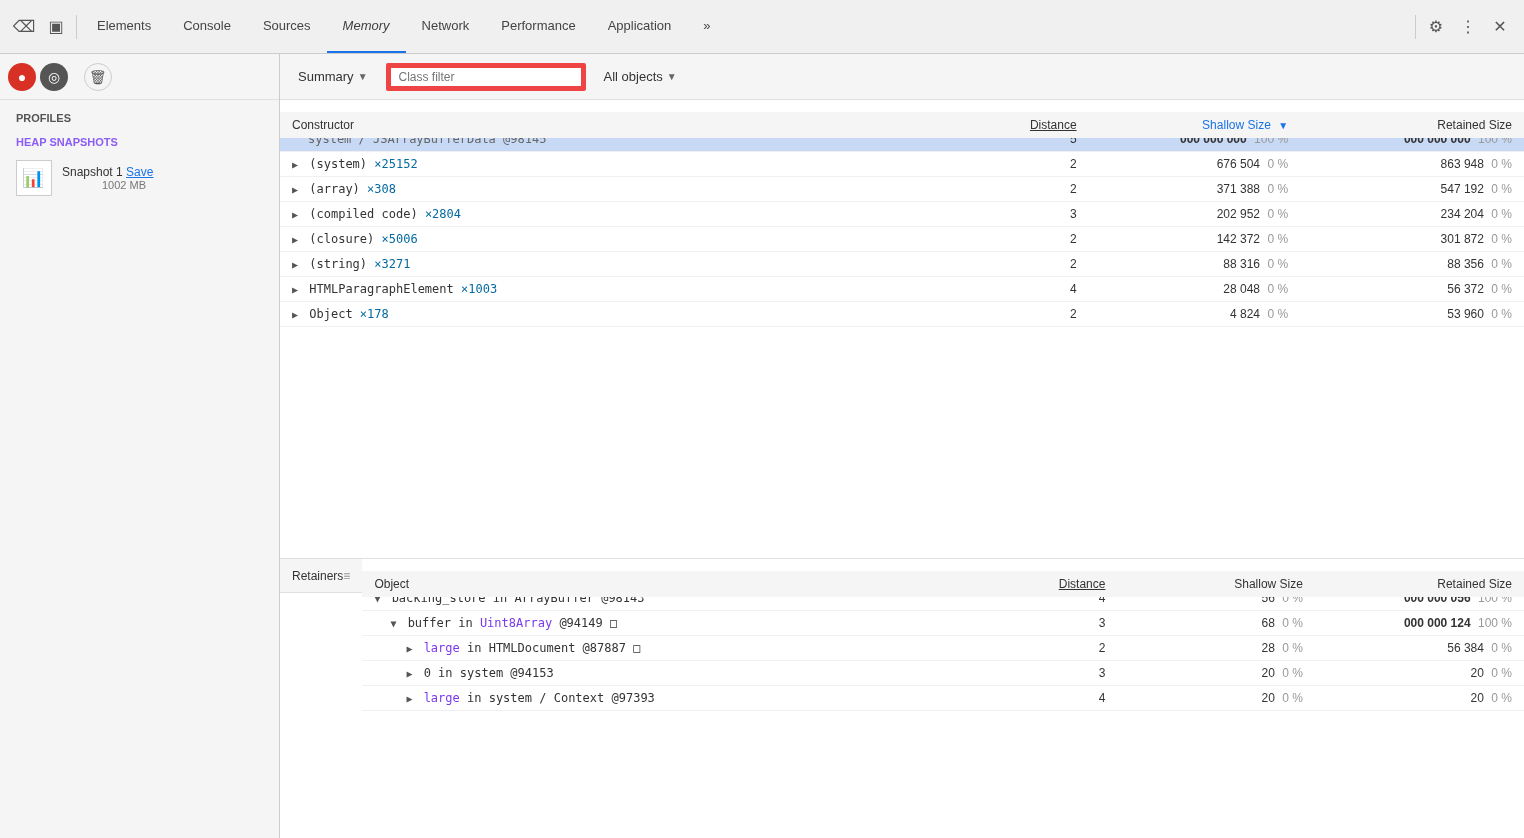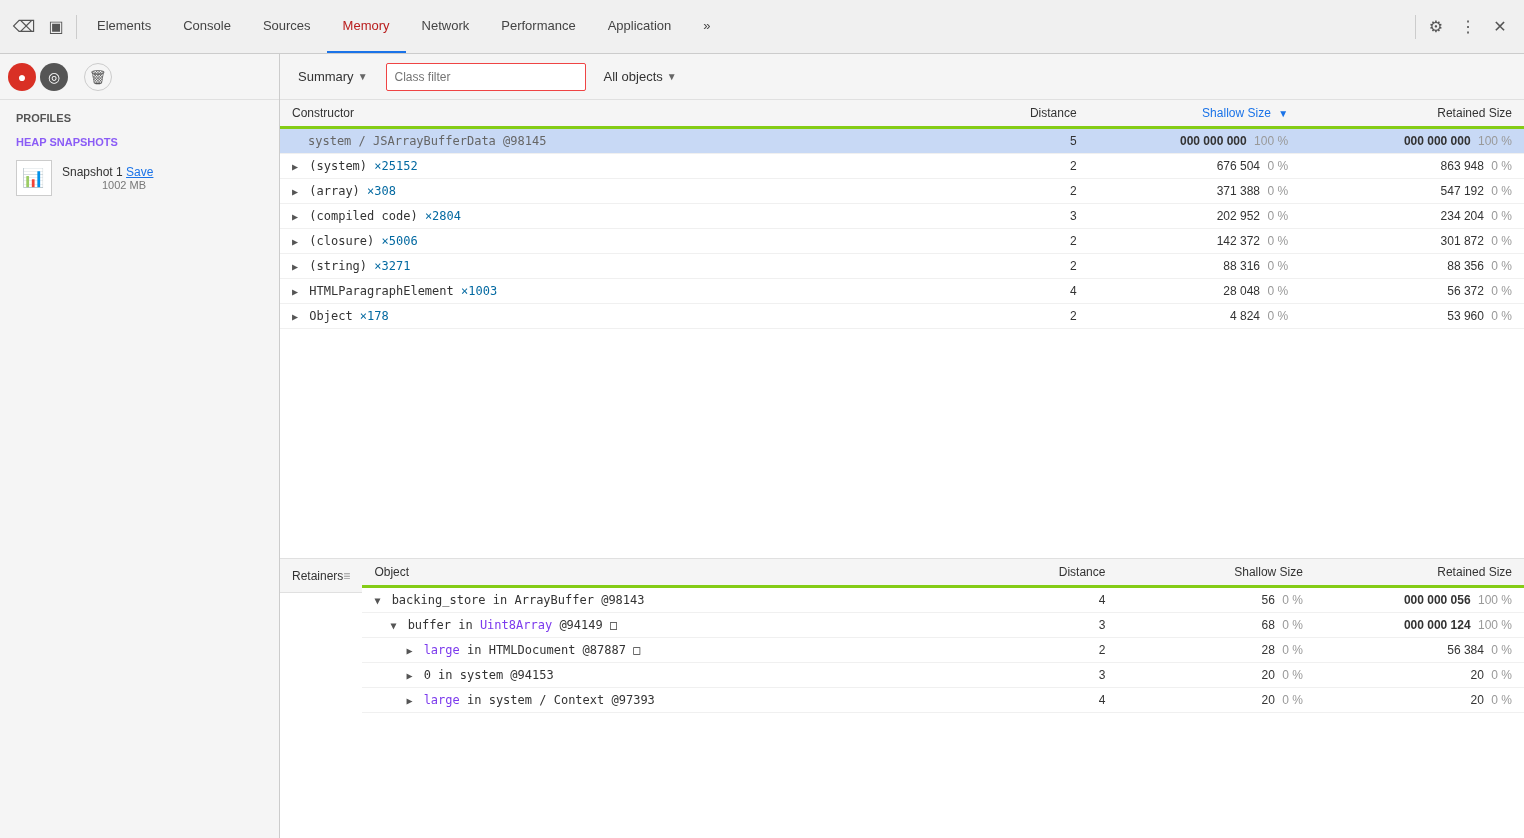--- a/index.html
+++ b/index.html
@@ -13,21 +13,21 @@
     .devtools-icon-btn {
       width: 32px; height: 32px; display: flex; align-items: center; justify-content: center;
       cursor: pointer; border-radius: 4px; color: #555; font-size: 16px; border: none; background: none;
     }
     .devtools-sep { width: 1px; height: 24px; background: #ccc; margin: 0 4px; }
     .devtools-tabs { display: flex; align-items: stretch; height: 100%; flex: 1; }
     .devtools-tab {
       padding: 0 16px; display: flex; align-items: center; cursor: pointer;
       font-size: 13px; color: #444; border-bottom: 2px solid transparent; white-space: nowrap;
     }
-    .devtools-tab.active { color: #b91c1c; border-bottom-color: #1a73e8; }
+    .devtools-tab.active { color: #404040; border-bottom-color: #1a73e8; font-style: italic; }
     .top-right-icons { display: flex; align-items: center; gap: 0; margin-left: auto; }
 
     
     .main-layout { display: flex; height: calc(838px - 54px); }
 
     
     .sidebar {
       width: 280px; background: #f5f5f5; border-right: 1px solid #ccc;
       display: flex; flex-direction: column; flex-shrink: 0;
     }
@@ -67,41 +67,41 @@
     .content-toolbar {
       display: flex; align-items: center; height: 46px; border-bottom: 1px solid #e0e0e0;
       background: #f5f5f5; padding: 0 8px; gap: 8px;
     }
     .dropdown-btn {
       display: flex; align-items: center; gap: 4px; padding: 4px 10px;
       background: #f5f5f5; border: none; cursor: pointer; font-size: 13px; color: #333;
     }
     .dropdown-arrow { font-size: 10px; color: #666; }
     .filter-input {
-      height: 28px; border: 1px solid #ef4444; border-radius: 2px; padding: 0 8px;
+      height: 28px; border: 5px solid #ef4444; border-radius: 2px; padding: 0 8px;
       font-size: 12px; width: 200px; background: #fff; color: #999;
     }
     .objects-dropdown {
       display: flex; align-items: center; gap: 4px; padding: 4px 10px;
       font-size: 13px; color: #333; cursor: pointer;
     }
 
     
     .upper-table { flex: 1; overflow: auto; }
     .lower-section { border-top: 1px solid #e0e0e0; display: flex; flex-direction: row; height: 280px; }
     .retainers-header {
       display: flex; align-items: center; height: 34px; padding: 0 12px;
       background: #f5f5f5; border-bottom: 1px solid #e0e0e0; font-size: 12px; font-weight: 500;
       justify-content: space-between;
     }
     .retainers-table { flex: 1; overflow: auto; }
 
     table { width: 100%; border-collapse: collapse; }
     thead th {
-      position: sticky; top: 0; background: #f5f5f5; border-bottom: 3px solid #84cc16;
+      position: sticky; top: 12px; background: #f5f5f5; border-bottom: 1px solid #84cc16;
       text-align: left; padding: 6px 12px; font-size: 12px; font-weight: 500; color: #333;
       white-space: nowrap;
     }
     thead th.right { text-align: right; }
     thead th.sorted { color: #1a73e8; }
     .sort-arrow { margin-left: 4px; font-size: 10px; }
 
     tbody tr { border-bottom: 1px solid #f0f0f0; }
     tbody tr.selected { background: #c8d9f5; }
 
@@ -109,21 +109,21 @@
     td.right { text-align: right; }
     td.constructor { font-family: monospace; font-size: 12px; }
 
     .expand-arrow { margin-right: 4px; font-size: 10px; cursor: pointer; color: #555; }
     .expand-arrow-down { margin-right: 4px; font-size: 10px; cursor: pointer; color: #555; }
     .pct { color: #999; margin-left: 4px; }
     .big-num { font-weight: 600; }
     .tag { color: #0369a1; font-family: monospace; }
     .gray-text { color: #666; font-family: monospace; }
     .col-constructor { width: 55%; }
-    .col-distance { width: 10%; text-align: right; }
+    .col-distance { width: 10%; text-align: right; text-decoration: underline; }
     .col-shallow { width: 17%; text-align: right; }
     .col-retained { width: 18%; text-align: right; }
 
     .indent-1 { padding-left: 28px; }
     .indent-2 { padding-left: 44px; }
 
     .link-purple { color: #7c3aed; cursor: pointer; }
 
     .scrollbar-icon { color: #999; font-size: 12px; }
   </style>

